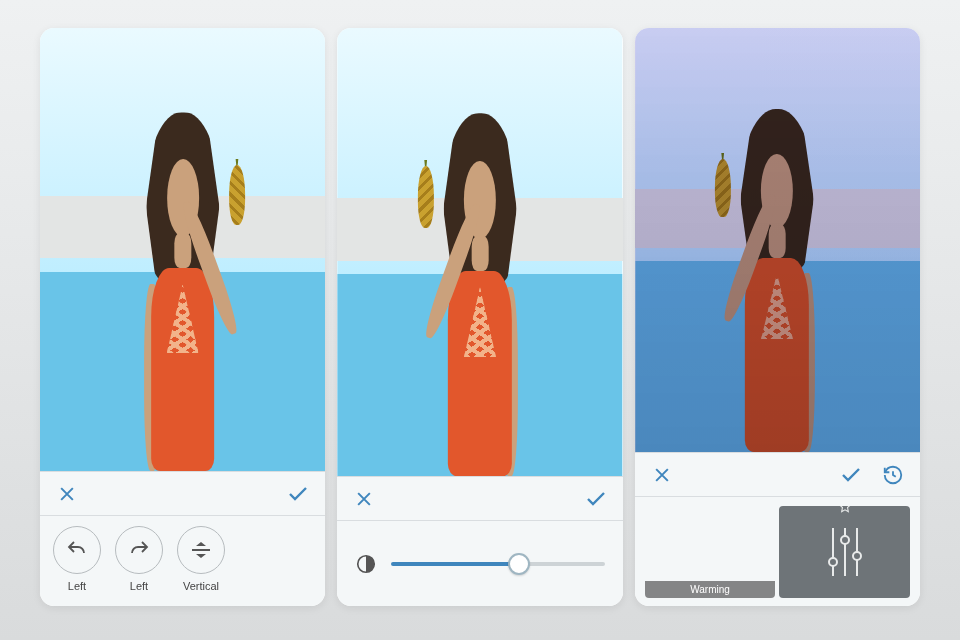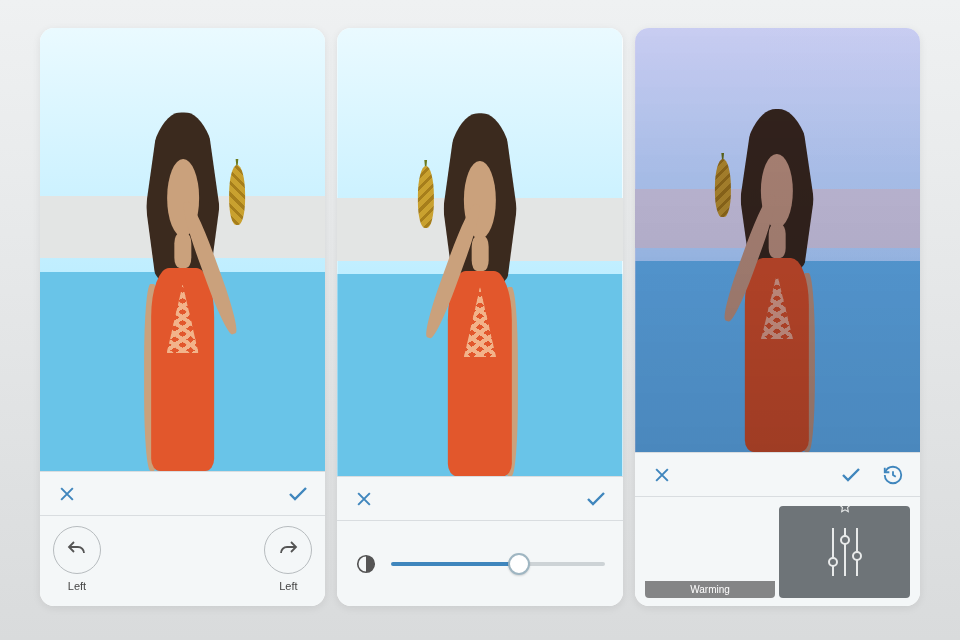--- a/index.html
+++ b/index.html
@@ -43,21 +43,21 @@
   .pine{position:absolute;left:76%;bottom:63%;width:16%;height:26%}
   .pine .body{position:absolute;inset:40% 18% 0 18%;background:repeating-linear-gradient(45deg,var(--pine1) 0 5px,#a67e1b 5px 8px);border-radius:48% 48% 42% 42%}
   .pine .crown{position:absolute;left:50%;top:0;transform:translateX(-50%);width:110%;height:50%;background:radial-gradient(circle at 50% 100%,var(--pine2) 0 30%,transparent 31%);clip-path:polygon(50% 0,62% 32%,80% 12%,72% 44%,96% 34%,70% 58%,90% 70%,56% 62%,50% 96%,44% 62%,10% 70%,30% 58%,4% 34%,28% 44%,20% 12%,38% 32%)}
 
   
   .bar{height:44px;display:flex;align-items:center;justify-content:space-between;padding:0 14px;border-top:1px solid var(--brd);background:var(--panel2)}
   .bar .icon{width:26px;height:26px;color:var(--blue2);display:flex;align-items:center;justify-content:center}
   .bar .right-group{display:flex;gap:16px;align-items:center}
 
   
-  .tools{background:var(--panel2);border-top:1px solid var(--brd);padding:10px 6px 14px;display:flex;justify-content:space-between}
+  .tools{background:var(--panel2);border-top:1px solid var(--brd);padding:10px 6px 14px;display:flex;justify-content:flex-start}
   .tool{display:flex;flex-direction:column;align-items:center;gap:6px;width:62px}
   .tool .circ{width:48px;height:48px;border:1px solid #b7bcbf;border-radius:50%;display:flex;align-items:center;justify-content:center;color:#555}
   .tool span{font-size:11px;color:#444}
 
   
   .slider-row{background:var(--panel2);border-top:1px solid var(--brd);height:86px;display:flex;align-items:center;padding:0 18px;gap:14px}
   .slider-row .track{position:relative;flex:1;height:4px;border-radius:2px;background:linear-gradient(to right,var(--blue2) 0 60%,#cdd3d6 60% 100%)}
   .slider-row .knob{position:absolute;top:50%;left:60%;transform:translate(-50%,-50%);width:22px;height:22px;border-radius:50%;background:#fff;border:2px solid #9fb6c2;box-shadow:0 1px 2px rgba(0,0,0,.15)}
 
   
@@ -117,20 +117,30 @@
       <span>Left</span>
     </div>
     <div class="tool">
       <div class="circ">
         <svg width="24" height="24" viewBox="0 0 24 24" fill="none" stroke="currentColor" stroke-width="1.8">
             <path d="M15 14l5-5-5-5"></path>
             <path d="M20 9h-9a6 6 0 00-6 6v0"></path>
           </svg>
       </div>
       <span>Left</span>
+    </div>
+    <div class="tool">
+      <div class="circ">
+        <svg width="24" height="24" viewBox="0 0 24 24" fill="none" stroke="currentColor" stroke-width="1.8">
+            <path d="M3 12h18"></path>
+            <path d="M7 8l5-4 5 4z" fill="currentColor" stroke="none"></path>
+            <path d="M7 16l5 4 5-4z" fill="currentColor" stroke="none"></path>
+          </svg>
+      </div>
+      <span>Vertical</span>
     </div>
   </div>
 </div>
 
 <div class="phone">
   <div class="preview mirror">
     <div class="sky"></div>
       <div class="buildings"></div>
     <div class="figure">
       <div class="hair"></div>

